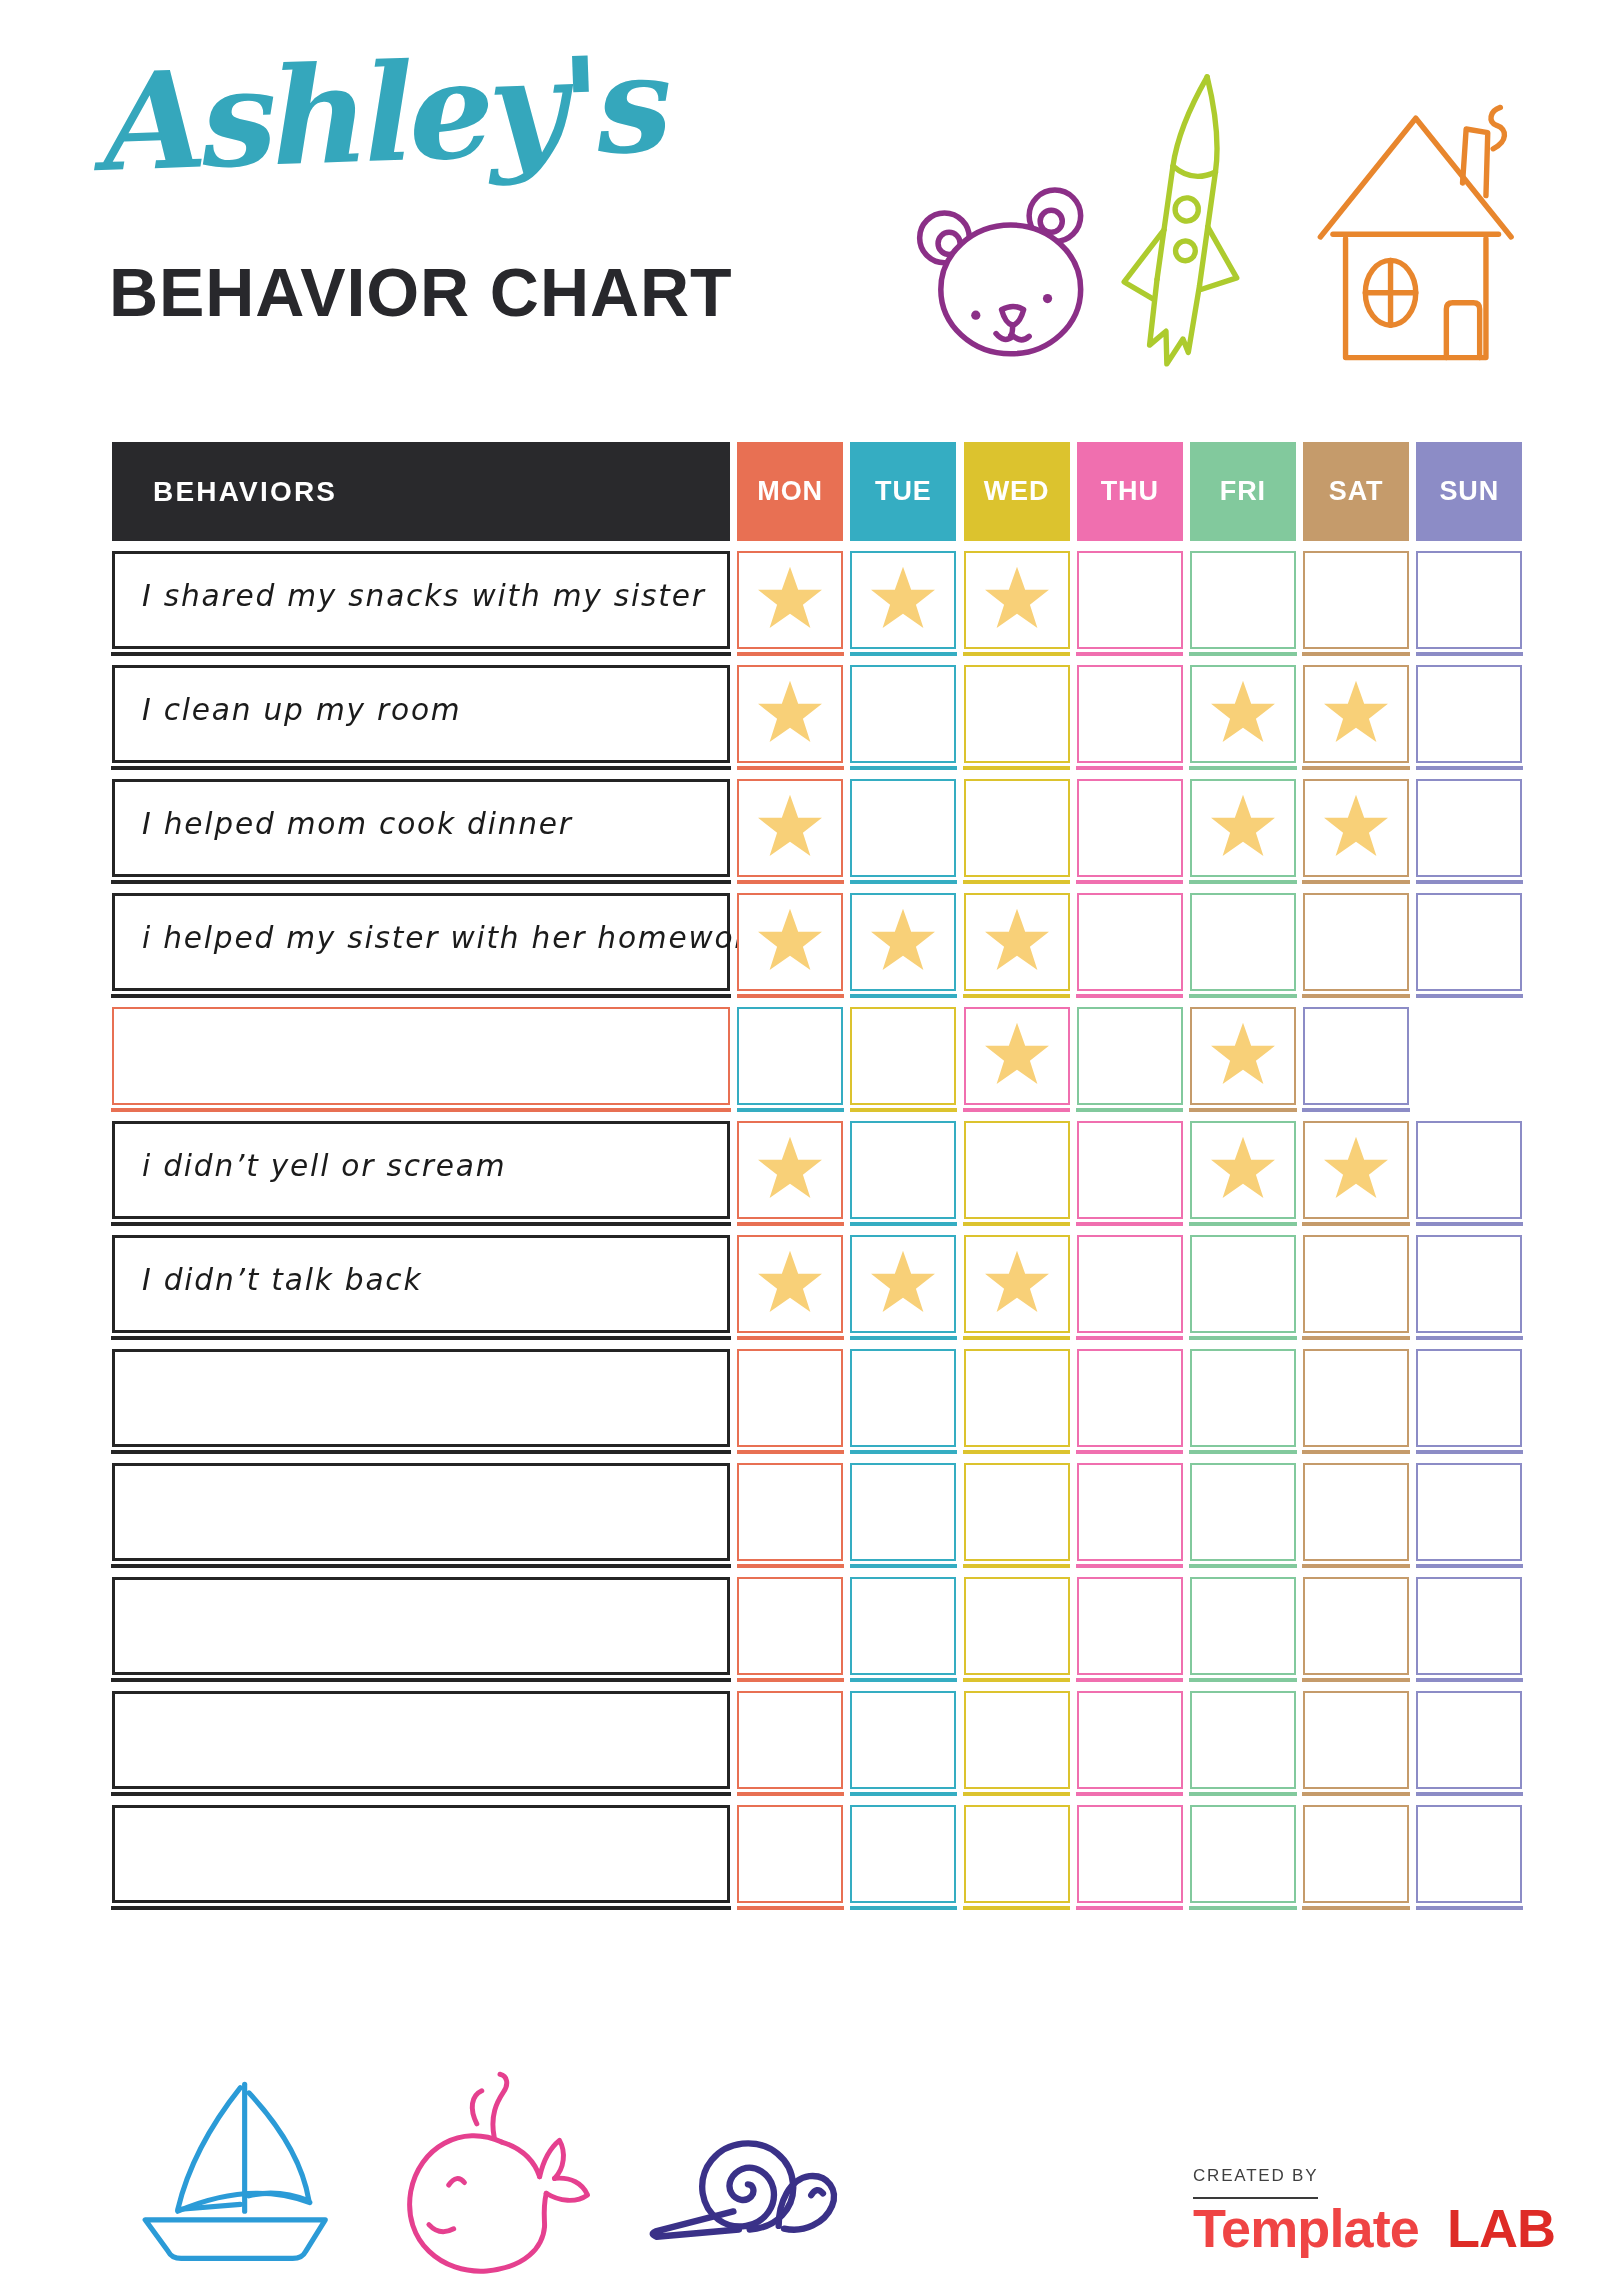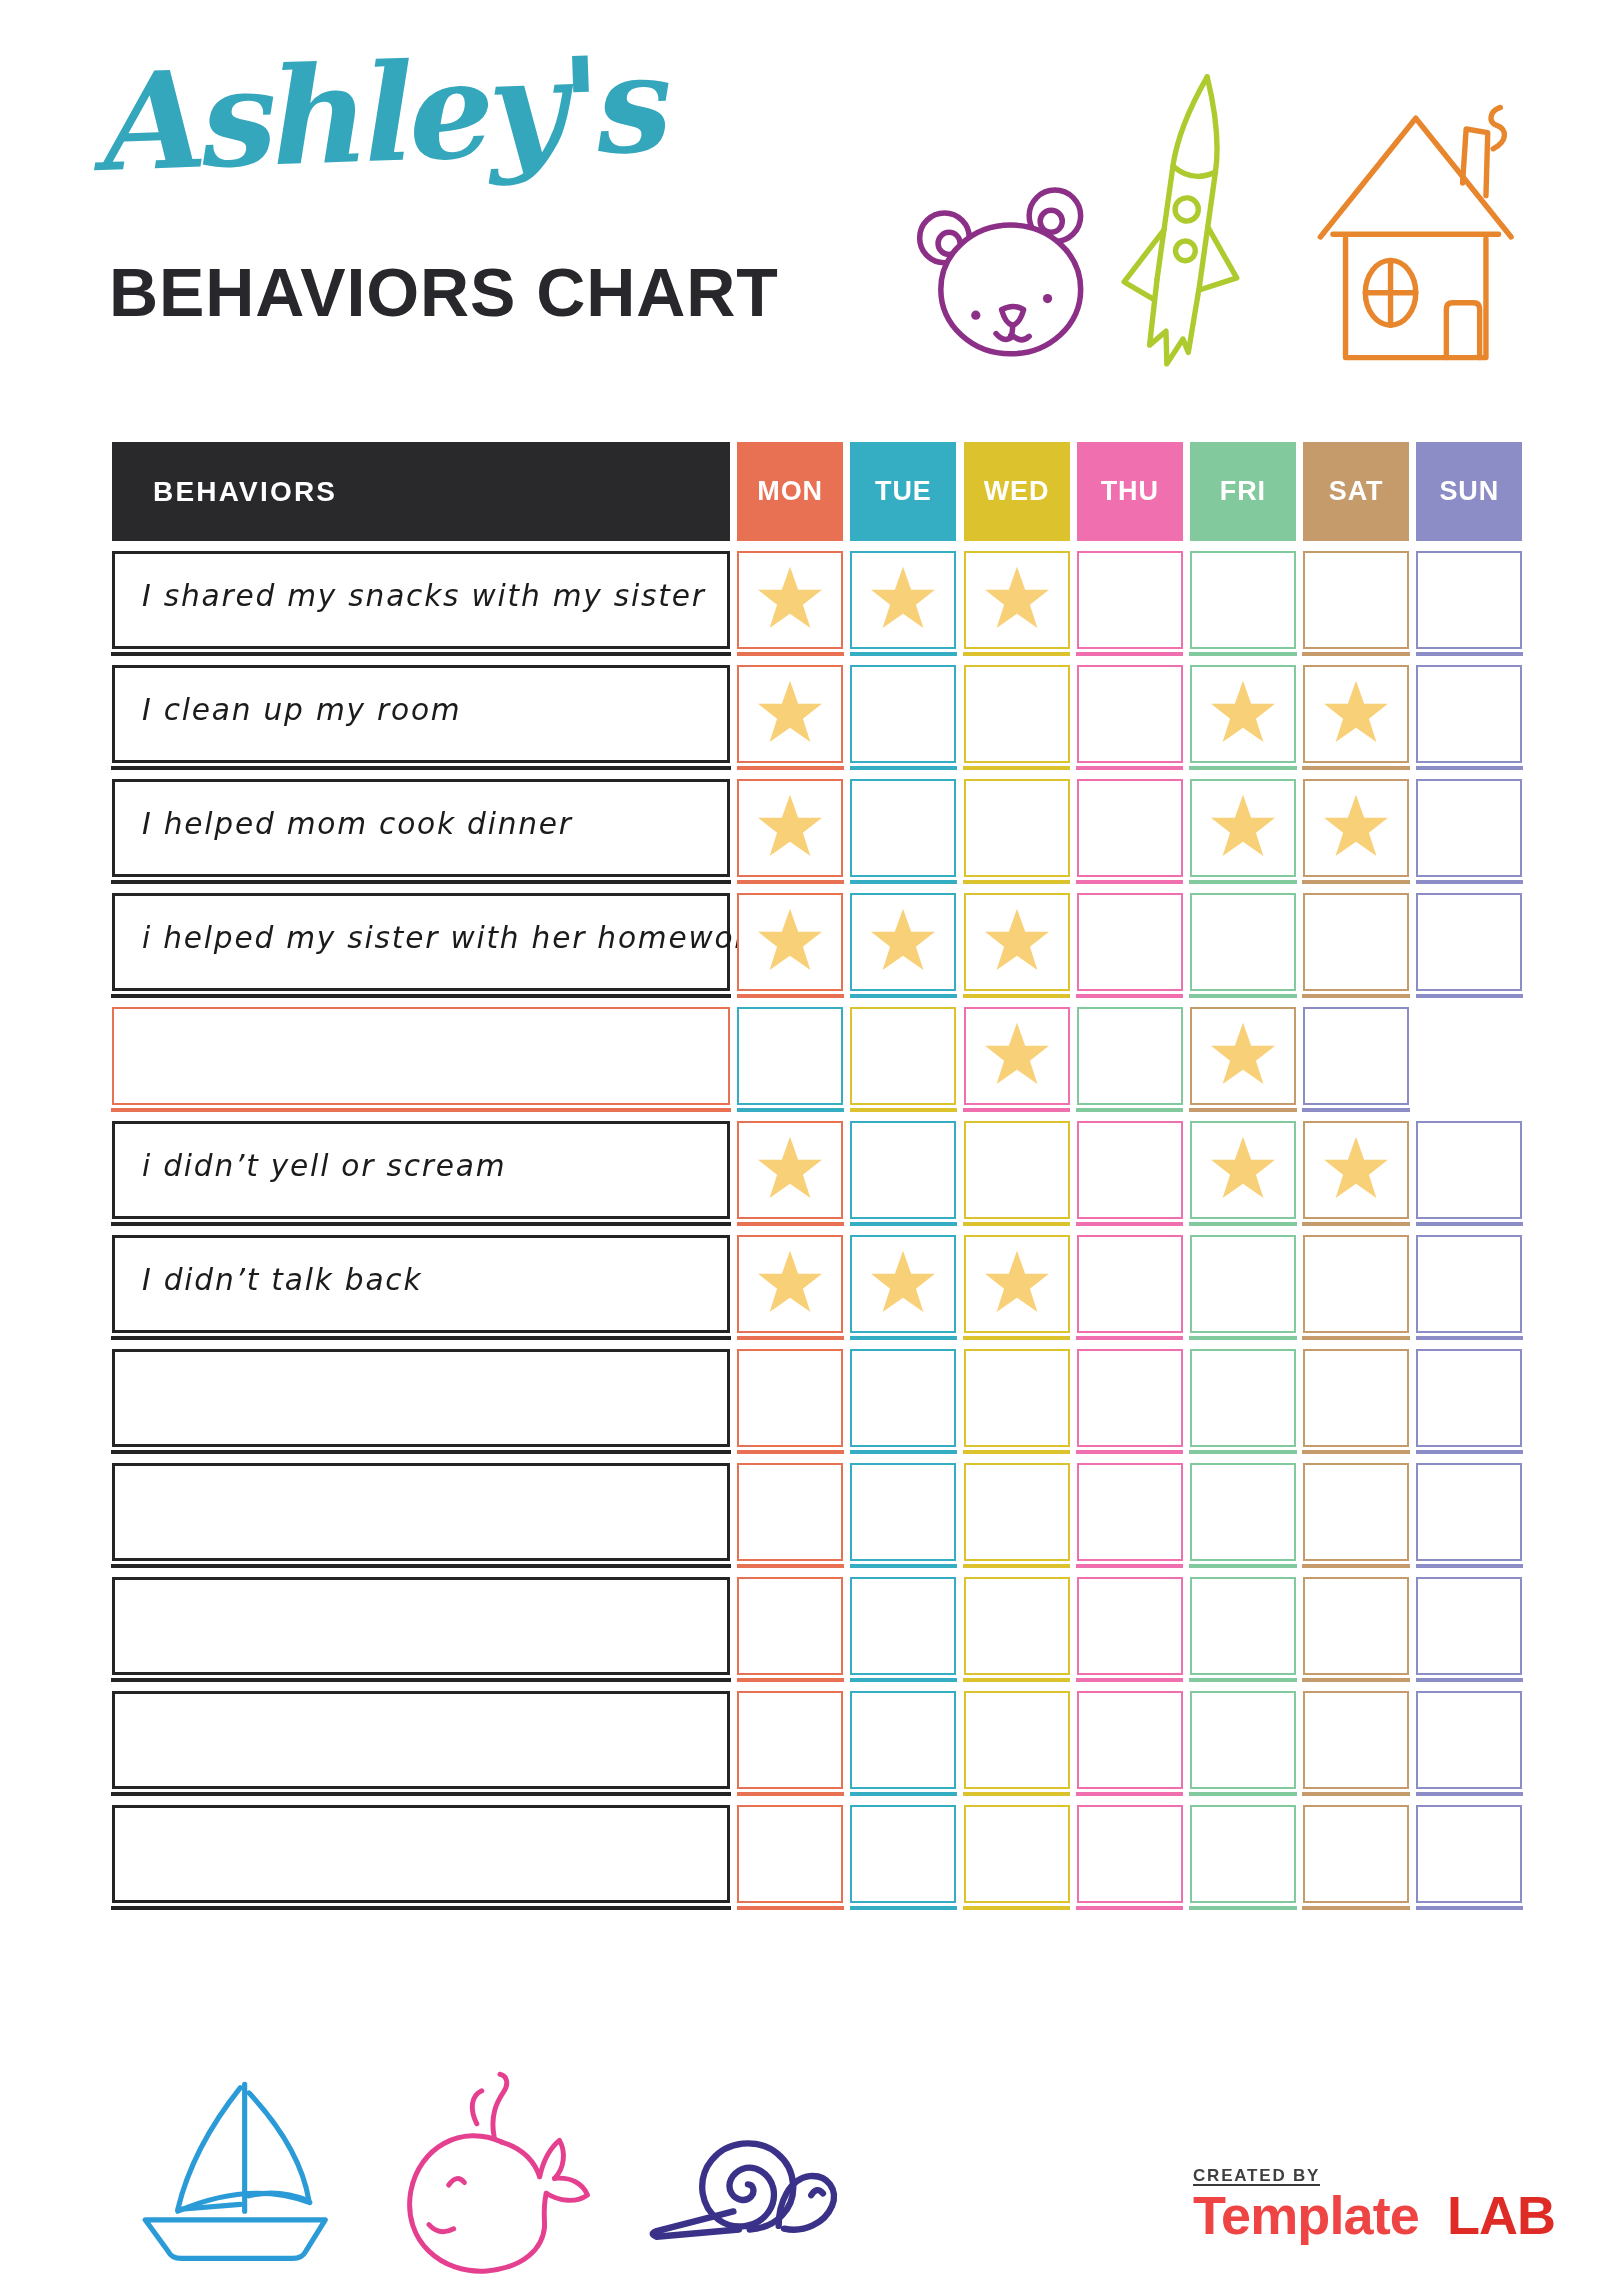--- a/index.html
+++ b/index.html
@@ -66,32 +66,32 @@
     display:flex;align-items:center;justify-content:center;box-sizing:border-box;
   }
   .cell::after{
     content:"";position:absolute;left:-2.7px;right:-2.7px;bottom:-9px;height:3.6px;background:var(--c);
   }
   .star{width:68px;height:68px;margin-top:-3.6px;}
 
   
   .logo{position:absolute;left:1193px;top:2167px;line-height:1;}
   .logo .created{
-    display:inline-block;font-size:17px;font-weight:bold;letter-spacing:1.8px;
-    padding-bottom:0;border-bottom:2.7px solid #3a3a3a;margin-bottom:1.8px;
+    display:inline-block;font-size:17px;font-weight:normal;letter-spacing:1.8px;
+    padding-bottom:13px;border-bottom:2.7px solid #3a3a3a;margin-bottom:1.8px;
   }
   .logo .brand{font-size:54px;font-weight:bold;letter-spacing:-0.9px;}
 </style>
 </head>
 <body>
 
 <div class="page">
 
   <div class="script-name" style="color: rgb(53, 167, 188);">Ashley's</div>
-  <div class="subtitle" style="color: rgb(40, 40, 44);">BEHAVIORS CHART</div>
+  <div class="subtitle" style="color: rgb(40, 40, 44);">BEHAVIOR CHART</div>
 
   <div class="doodle d-bear" style="color: rgb(139, 47, 135);">
     <svg viewBox="0 0 230 200" fill="none" stroke="currentColor" stroke-width="6" stroke-linecap="round" stroke-linejoin="round">
       <circle cx="40" cy="64" r="27"></circle>
         <circle cx="45" cy="70" r="12"></circle>
       <circle cx="160" cy="40" r="28"></circle>
         <circle cx="156" cy="46" r="12"></circle>
       <ellipse cx="112" cy="120" rx="76" ry="70" fill="#fff"></ellipse>
       <circle cx="74" cy="148" r="5" fill="currentColor" stroke="none"></circle>
       <circle cx="152" cy="130" r="5" fill="currentColor" stroke="none"></circle>

